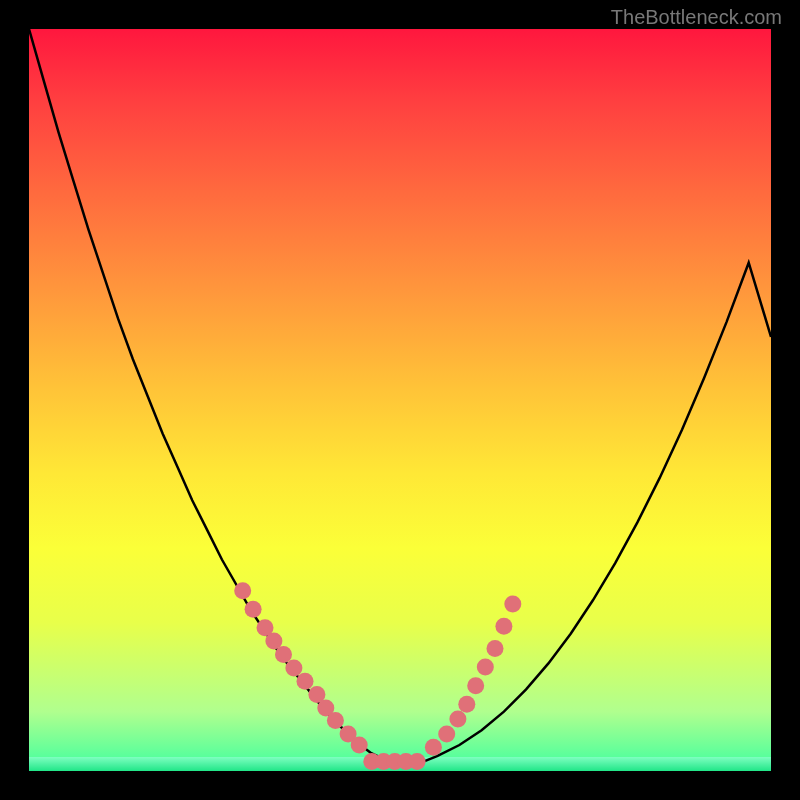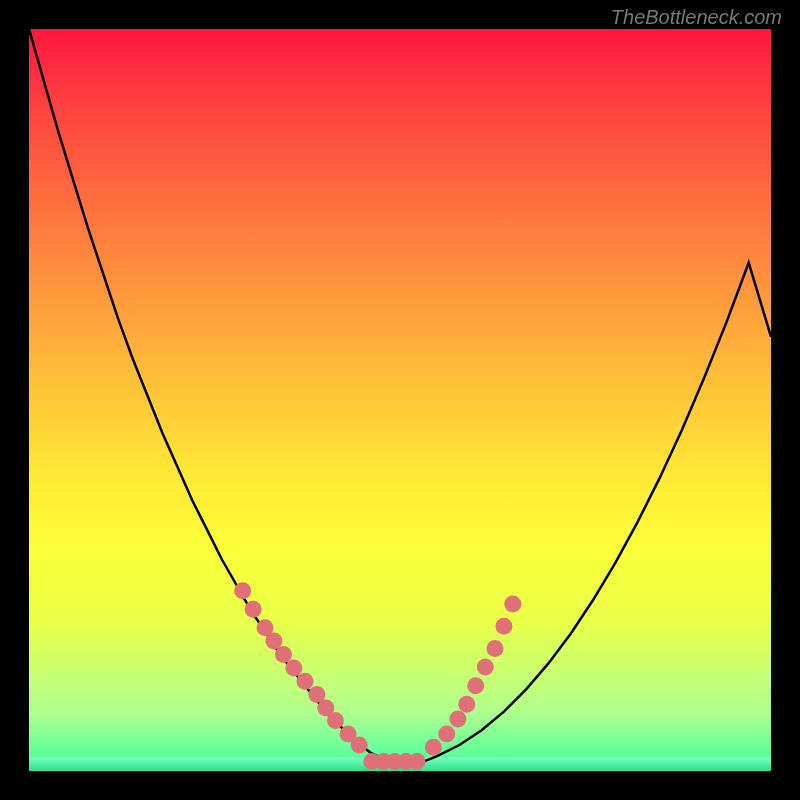--- a/index.html
+++ b/index.html
@@ -1,17 +1,17 @@
 <!DOCTYPE html>
 <html><head>
 <meta charset="utf-8">
 <style>
   * { margin: 0; padding: 0; box-sizing: border-box; }
   body { width: 800px; height: 800px; background: #000; position: relative; font-family: Arial, sans-serif; }
-  .watermark { position: absolute; top: 6px; right: 18px; color: #787878; font-size: 20px; font-weight: 500; z-index: 10; font-style: italic; }
+  .watermark { position: absolute; top: 6px; right: 18px; color: #787878; font-size: 20px; font-weight: 500; z-index: 10; }
   .plot-area { position: absolute; top: 29px; left: 29px; width: 742px; height: 742px; }
   .gradient-bg { position: absolute; inset: 0; background: linear-gradient(to bottom,
       #ff173e 0%,
       #ff4040 10%,
       #ff6a3e 22%,
       #ff963c 35%,
       #ffc238 48%,
       #ffe836 60%,
       #fbff38 70%,
       #e8ff4a 80%,

